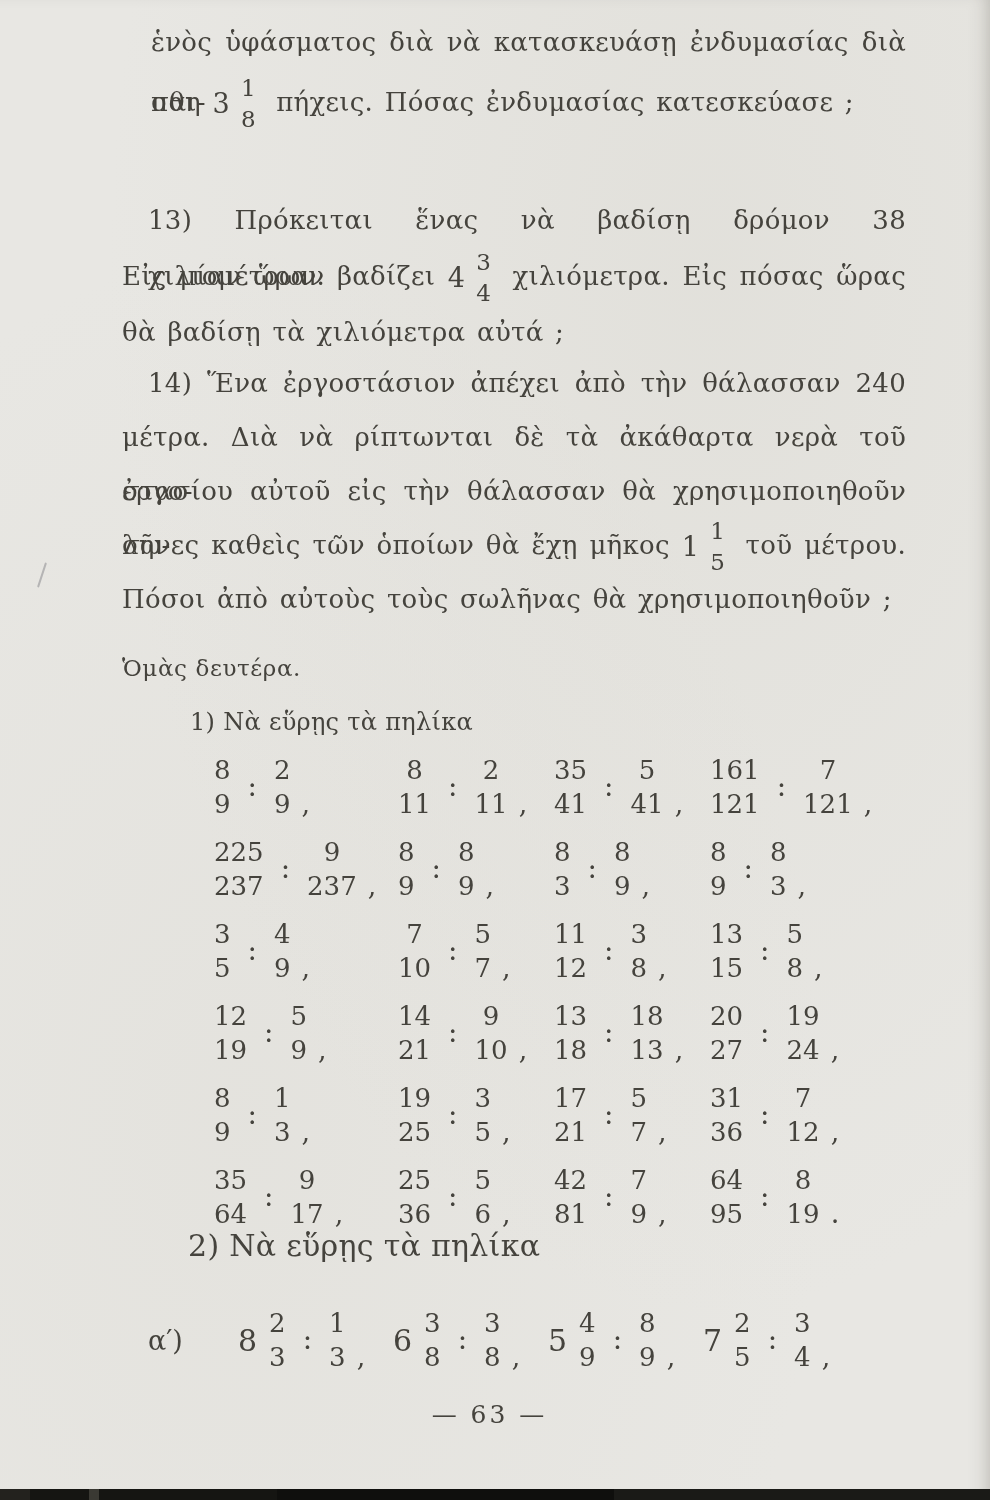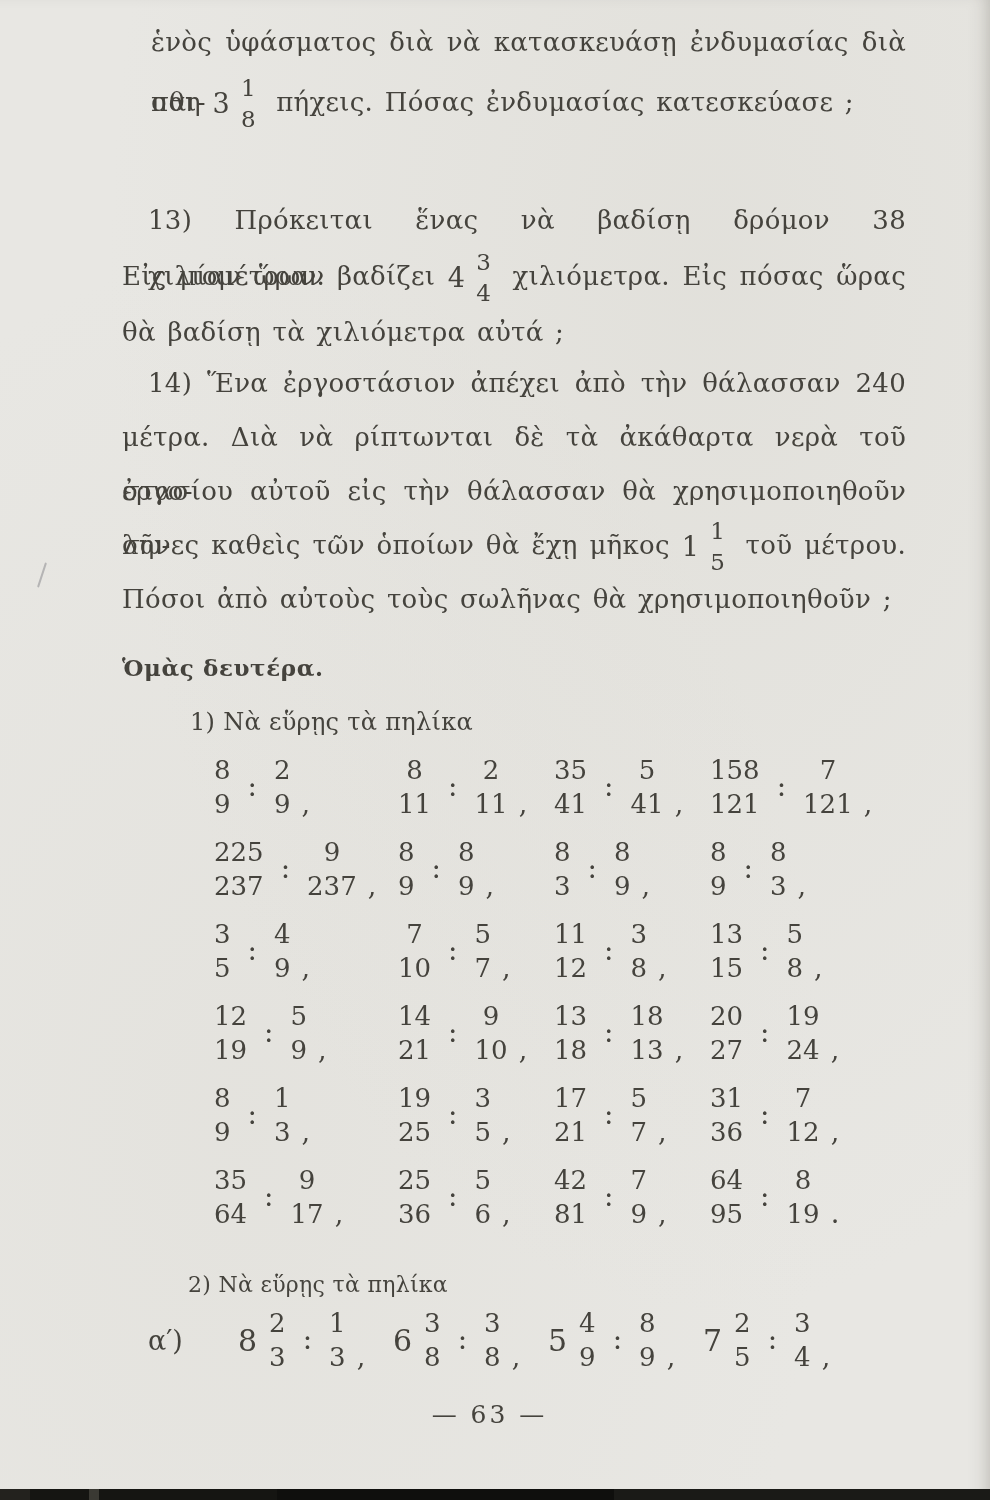--- a/index.html
+++ b/index.html
@@ -36,24 +36,24 @@
   }
   .frac.small{font-size:23px;height:42px;}
   .frac .num{padding:0 9px 4px;}
   .frac .fbar{align-self:stretch;height:2px;background:currentColor;}
   .frac .den{padding:4px 9px 0;}
   .mixed{display:inline-flex;align-items:center;vertical-align:middle;height:46px;}
   .mixed .whole{font-size:27px;margin-right:2px;}
   
   #section-heading{
     position:absolute;left:122px;top:650px;height:36px;line-height:36px;
-    font-weight:bold;font-size:23px;letter-spacing:0.6px;
+    font-weight:normal;font-size:23px;letter-spacing:0.6px;
   }
   #ex1-label{position:absolute;left:190px;top:700px;height:44px;line-height:44px;font-size:24px;letter-spacing:0.3px;}
-  #ex2-label{position:absolute;left:188px;top:1263px;height:44px;line-height:44px;font-size:22px;letter-spacing:0.3px;}
+  #ex2-label{position:absolute;left:188px;top:1224px;height:44px;line-height:44px;font-size:30px;letter-spacing:0.3px;}
   
   #ex1-rows{position:absolute;left:0;top:746px;width:990px;}
   .exrow{
     height:82px;display:grid;grid-template-columns:184px 156px 156px 170px;
     align-items:center;justify-items:start;padding-left:205px;
   }
   .exgroup{display:inline-flex;align-items:center;}
   .exgroup .whole{font-size:30px;margin-right:3px;}
   .colon{font-size:28px;margin:0 8px;line-height:1;}
   .tail{font-size:27px;display:inline-block;transform:translateY(16px);margin-left:2px;line-height:1;}
@@ -143,21 +143,21 @@
           <span class="colon">:</span>
           <span class="frac">
             <span class="num">5</span>
             <span class="fbar"></span>
             <span class="den">41</span>
           </span>
           <span class="tail">,</span>
         </span>
         <span class="exgroup">
           <span class="frac">
-            <span class="num">158</span>
+            <span class="num">161</span>
             <span class="fbar"></span>
             <span class="den">121</span>
           </span>
           <span class="colon">:</span>
           <span class="frac">
             <span class="num">7</span>
             <span class="fbar"></span>
             <span class="den">121</span>
           </span>
           <span class="tail">,</span>

